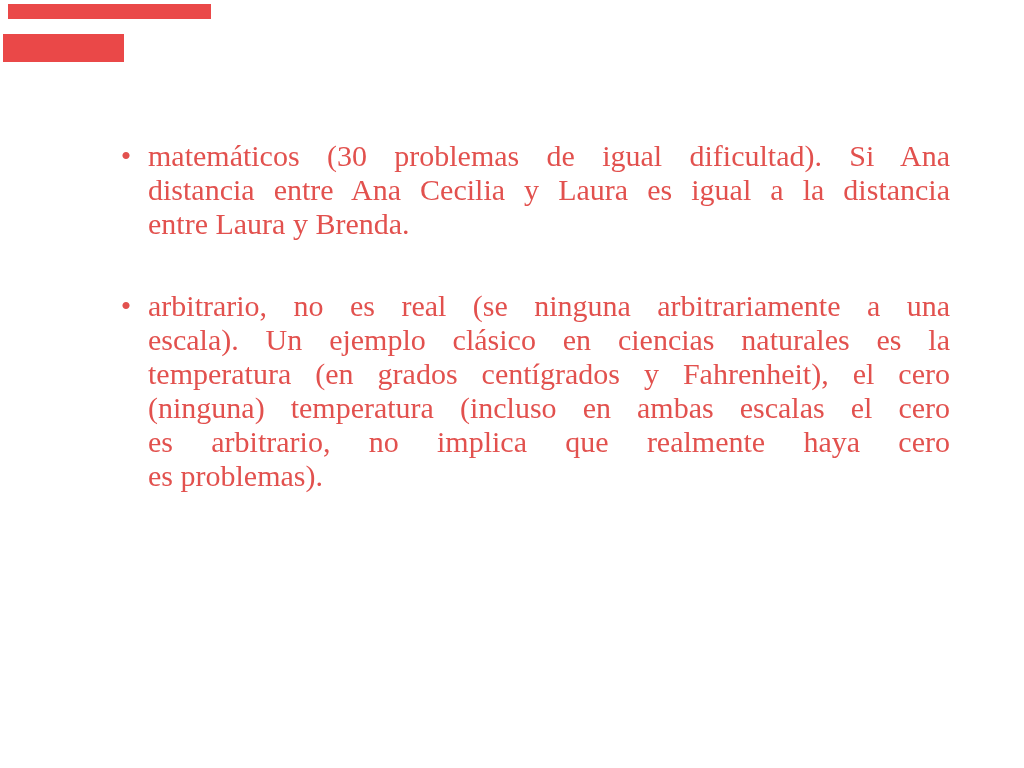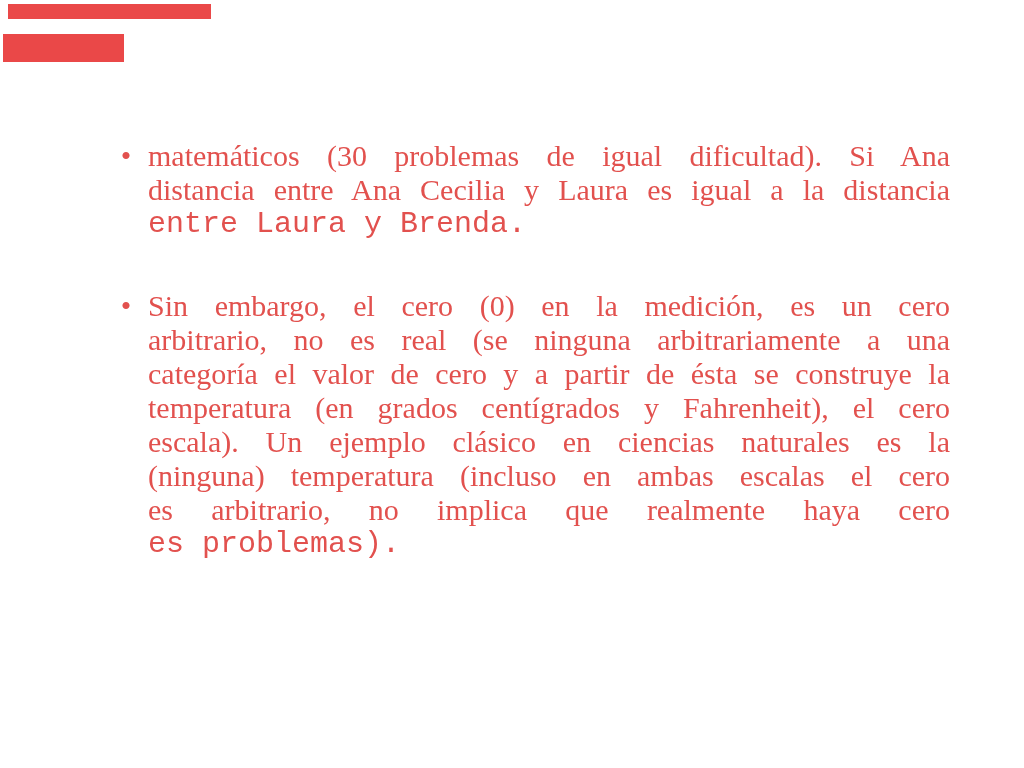--- a/index.html
+++ b/index.html
@@ -38,21 +38,20 @@
   }
   .jline{
     text-align:justify;
     text-align-last:justify;
     text-justify:inter-word;
     white-space:nowrap;
   }
   .jline.jlast{
     text-align-last:left;
     white-space:normal;
-    font-family:Liberation Mono, monospace;
   }
 </style>
 </head>
 <body>
 
 <div class="slide">
   <div class="bar bar-top"></div>
   <div class="bar bar-left"></div>
 
   <div class="content">
@@ -60,24 +59,22 @@
       <span class="bullet">•</span>
       <div class="para">
           <div class="jline">matemáticos (30 problemas de igual dificultad). Si Ana</div>
           <div class="jline">distancia entre Ana Cecilia y Laura es igual a la distancia</div>
           <div class="jline jlast">entre Laura y Brenda.</div>
         </div>
     </div>
     <div class="item">
       <span class="bullet">•</span>
       <div class="para">
-          <div class="jline">Sin embargo, el cero (0) en la medición, es un cero</div>
           <div class="jline">arbitrario, no es real (se ninguna arbitrariamente a una</div>
-          <div class="jline">categoría el valor de cero y a partir de ésta se construye la</div>
+          <div class="jline">escala). Un ejemplo clásico en ciencias naturales es la</div>
           <div class="jline">temperatura (en grados centígrados y Fahrenheit), el cero</div>
-          <div class="jline">escala). Un ejemplo clásico en ciencias naturales es la</div>
           <div class="jline">(ninguna) temperatura (incluso en ambas escalas el cero</div>
           <div class="jline">es arbitrario, no implica que realmente haya cero</div>
           <div class="jline jlast">es problemas).</div>
         </div>
     </div>
   </div>
 </div>
 
 </body></html>

